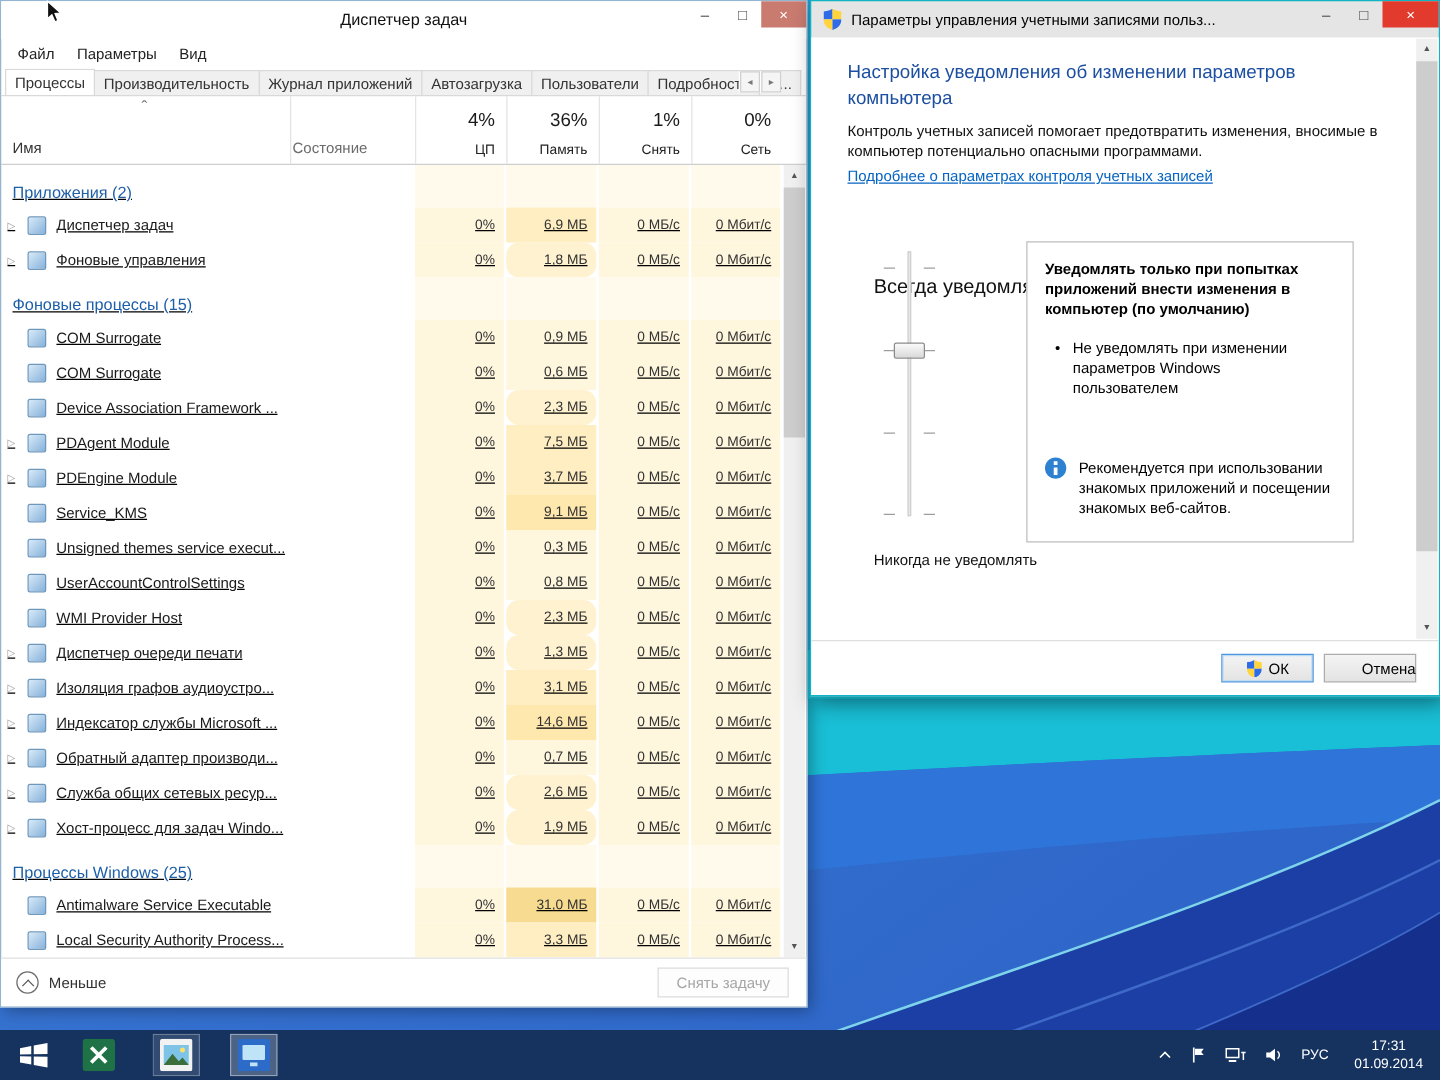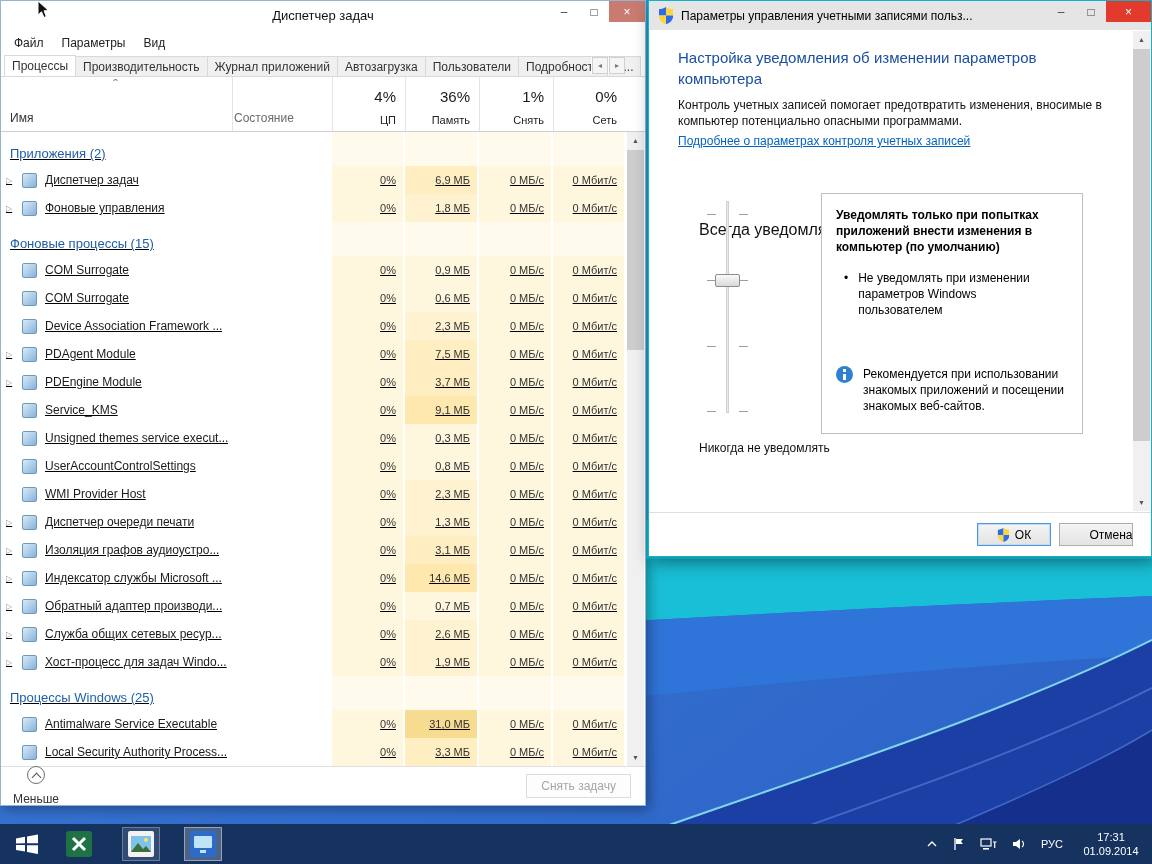--- a/index.html
+++ b/index.html
@@ -54,32 +54,32 @@
   .cell { overflow:hidden; white-space:nowrap; }
   .name-cell { display:flex; align-items:center; padding-left:5px; font-size:12px; color:#1A1A1A; }
   .group .name-cell { align-items:flex-end; padding-left:9px; padding-bottom:5px; }
   .group-label { font-size:13px; color:var(--group-text,#1D5FA9); }
   .expander { width:16px; flex:none; font-size:8px; color:#9A9A9A; padding-top:1px; }
   .proc-icon { width:15px; height:15px; flex:none; margin-right:8px; border-radius:2px;
     background:linear-gradient(135deg,#D9EAF8,#86B2DB); border:1px solid #6E97BC; }
   .proc-name { overflow:hidden; text-overflow:ellipsis; }
   .val { font-size:11px; color:#333; display:flex; align-items:center; justify-content:flex-end; padding-right:7px; }
   .h0{background:var(--h0,#FFFAEB);} .h1{background:var(--h1,#FFF6DE);}
-  .h2{background:var(--h2,#FFF2D0);} .h3{background:var(--h3,#FFEEC2);}
+  .h2{background:var(--h2,#FFF2D0);border-radius:10px;} .h3{background:var(--h3,#FFEEC2);}
   .h4{background:var(--h4,#FFE8AE);} .h5{background:var(--h5,#F7DB90);}
 
   .tm-scroll { position:absolute; right:1px; top:131px; width:17px; height:634px; background:#F0F0F0; }
   .scroll-arrow { height:17px; display:flex; align-items:center; justify-content:center;
     font-size:7px; color:#555; }
   .tm-scroll .thumb { position:absolute; left:0; top:18px; width:17px; height:200px; background:#CDCDCD; }
   .tm-scroll .down { position:absolute; bottom:0; left:0; right:0; }
 
   .tm-footer { position:absolute; left:0; right:0; bottom:0; height:39px; border-top:1px solid #E0E0E0;
     display:flex; align-items:center; justify-content:space-between; padding:0 14px 0 12px; background:#fff; }
-  .details-toggle { display:flex; align-items:center; gap:8px; font-size:12px; color:#333;flex-direction:column; }
+  .details-toggle { display:flex; align-items:center; gap:8px; font-size:12px; color:#333; }
   .circle-icon { width:18px; height:18px; border-radius:50%; border:1px solid #707070; position:relative; }
   .circle-icon::after { content:""; position:absolute; left:5px; top:7px; width:6px; height:6px;
     border-left:1px solid #555; border-top:1px solid #555; transform:rotate(45deg); }
   .end-task { height:24px; padding:0 14px; font-size:12px; color:#A6A6A6; background:#FDFDFD;
     border:1px solid #DCDCDC; font-family:inherit;text-align:center; }
 
   
   #uac { position:absolute; left:648px; top:0; width:504px; height:557px; background:#e5e5e5;
     border:1px solid var(--accent-teal,#12B3C4);
     box-shadow:0 0 0 2px rgba(18,179,196,.55), 4px 5px 16px rgba(0,0,0,.45); z-index:3; }

